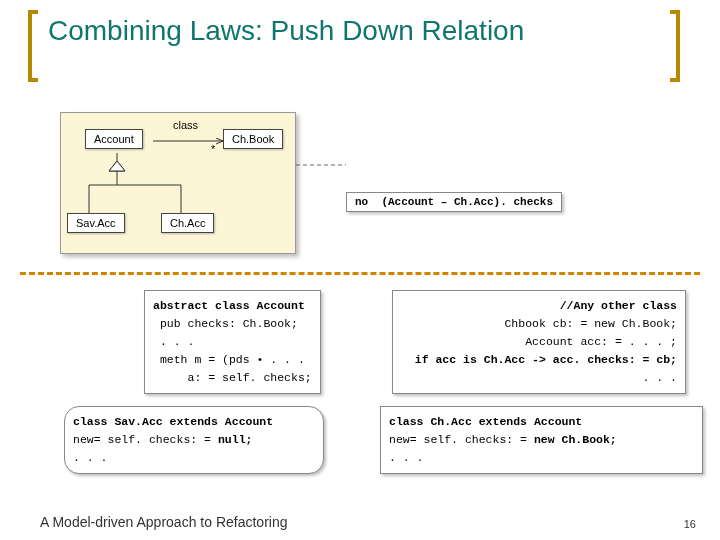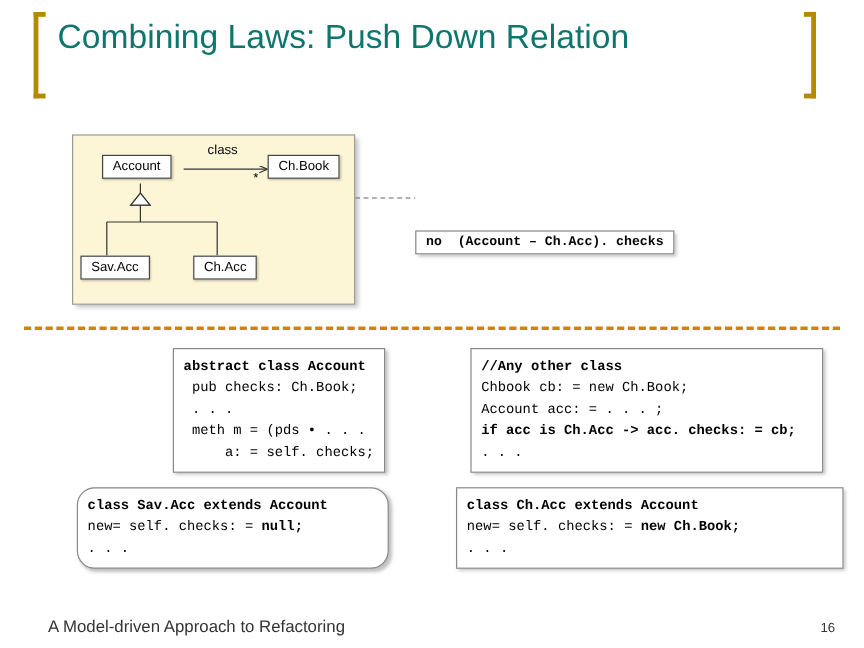--- a/index.html
+++ b/index.html
@@ -144,21 +144,21 @@
 <div class="hr-dashed"></div>
 
 <div class="code-box" style="left:144px; top:290px; width:177px;">
   <div><b>abstract class Account</b></div>
   <div> pub checks: Ch.Book;</div>
   <div> . . .</div>
   <div> meth m = (pds • . . .</div>
   <div>     a: = self. checks;</div>
 </div>
 
-<div class="code-box" style="left:392px; top:290px; width:294px;">
+<div class="code-box" style="left:392px; top:290px; width:294px;text-align:right;">
   <div><b>//Any other class</b></div>
   <div>Chbook cb: = new Ch.Book;</div>
   <div>Account acc: = . . . ;</div>
   <div><b>if acc is Ch.Acc -&gt; acc. checks: = cb;</b></div>
   <div>. . .</div>
 </div>
 
 <div class="code-box" style="left:64px; top:406px; width:260px;border-radius:15px;">
   <div><b>class Sav.Acc extends Account</b></div>
   <div><span>new= self. checks: = </span><b>null;</b></div>

